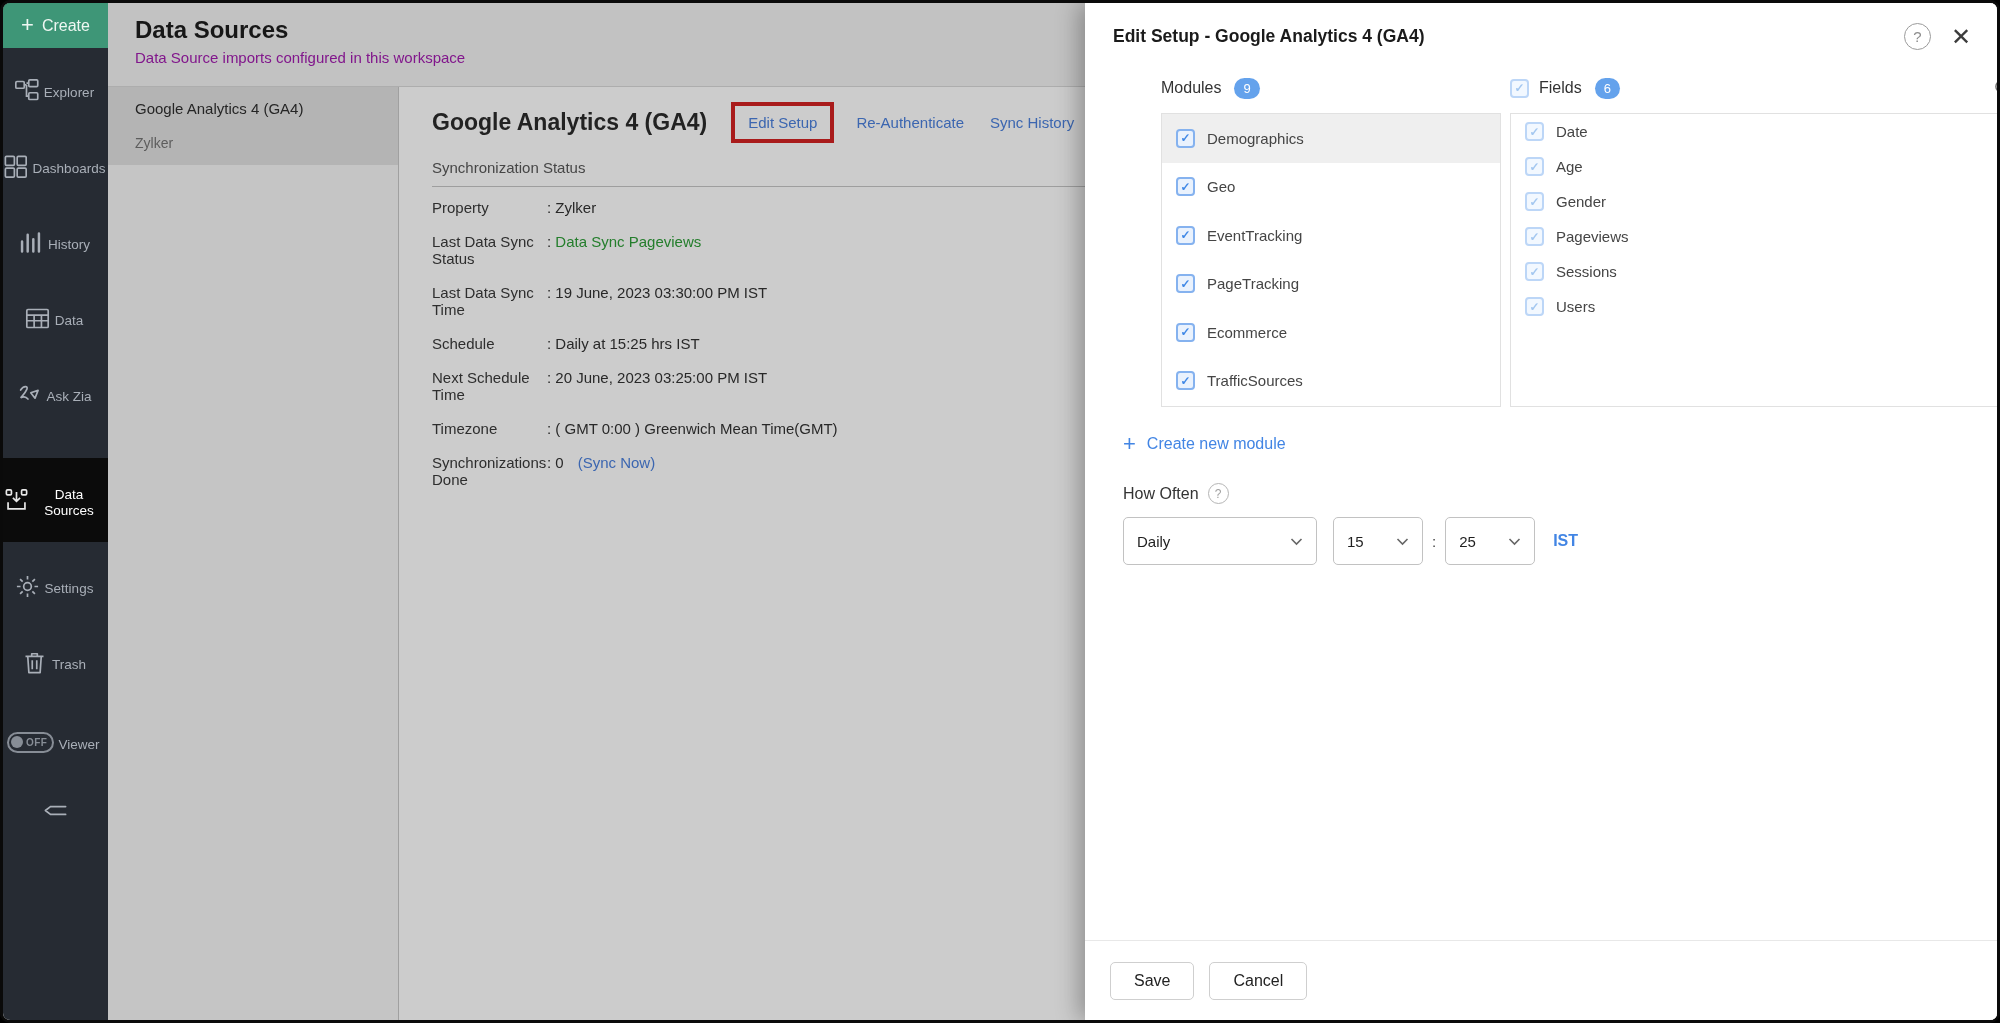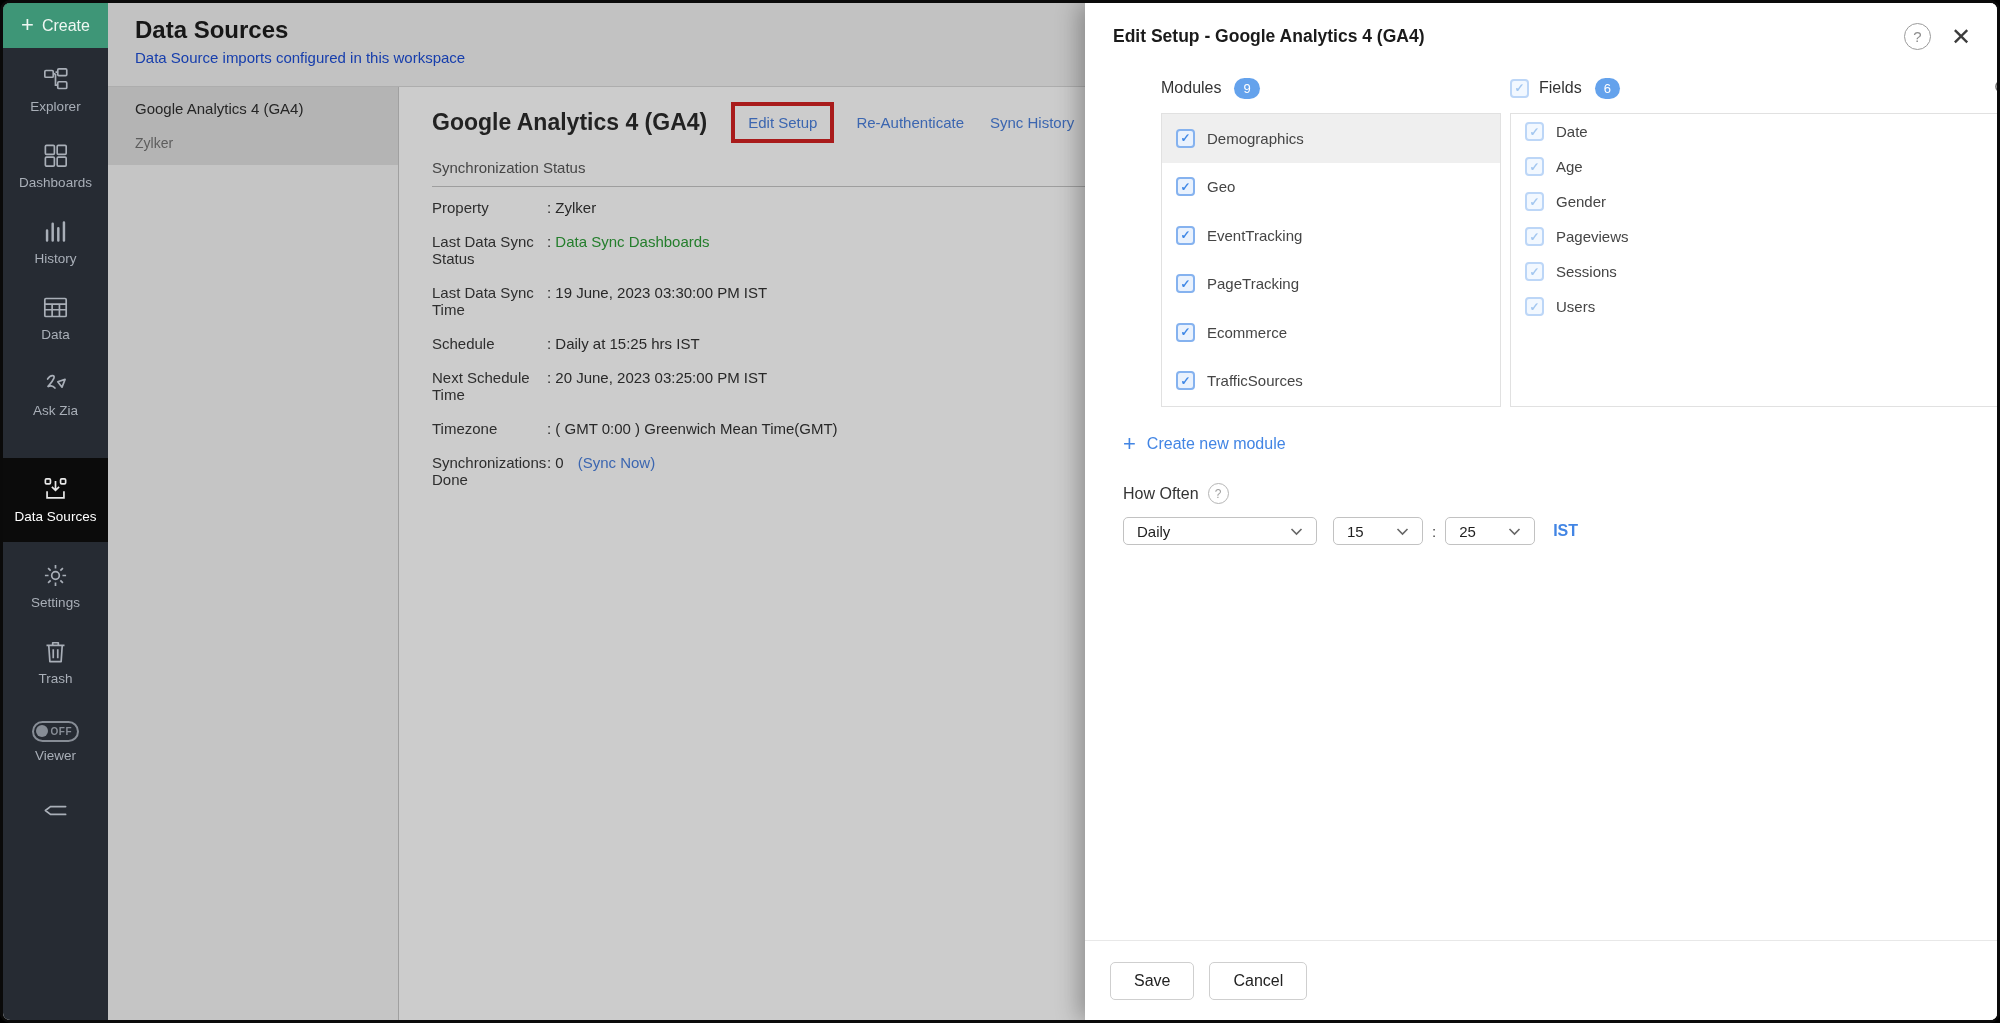--- a/index.html
+++ b/index.html
@@ -4,38 +4,38 @@
 <style>
   * { box-sizing: border-box; }
   html,body { margin:0; padding:0; background:#000; }
   body { width:2000px; height:1023px; font-family:"Liberation Sans", sans-serif; }
   .screen { position:relative; width:2000px; height:1023px; border:3px solid #0a0a0a; border-radius:10px; overflow:hidden; background:#fff; }
 
   
   .sidebar { position:absolute; left:0; top:0; bottom:0; width:105px; background:#262b33; z-index:2; display:flex; flex-direction:column; }
   .create-btn { height:45px; background:#3E9677; color:#eef7f2; display:flex; align-items:center; justify-content:center; gap:8px; font-size:16px; cursor:pointer; flex:none; }
   .create-plus { font-size:22px; font-weight:300; line-height:1; margin-top:-2px; }
-  .side-item { height:64px; margin-top:12px; display:flex; flex-direction:column; align-items:center; justify-content:center; color:#a9afb8; font-size:13.5px; text-align:center; cursor:pointer; flex:none; }
+  .side-item { height:64px; margin-top:12px; display:flex; flex-direction:row; align-items:center; justify-content:center; color:#a9afb8; font-size:13.5px; text-align:center; cursor:pointer; flex:none; }
   .side-item:first-child { margin-top:10px; }
   .side-icon { display:flex; align-items:center; justify-content:center; }
   .side-icon svg { width:27px; height:27px; stroke:#a9afb8; fill:none; stroke-width:1.5; }
   .side-label { margin-top:6px; line-height:16px; padding:0 4px; }
   .side-item.active { background:#0b0b0b; color:#fff; height:84px; margin-top:32px; }
   .side-item.active .side-icon svg { stroke:#e8e8e8; }
   .toggle-item { margin-top:16px; }
   .toggle-pill { width:47px; height:21px; border:2px solid #878d96; border-radius:12px; position:relative; display:flex; align-items:center; justify-content:flex-end; padding-right:5px; }
   .knob { position:absolute; left:2px; top:2.5px; width:12px; height:12px; border-radius:50%; background:#878d96; }
   .off-text { font-size:10px; color:#878d96; letter-spacing:.5px; font-weight:bold; }
   .collapse-item { margin-top:16px; height:40px; }
 
   
   .main { position:absolute; left:105px; top:0; right:0; bottom:0; background:#fff; }
   .main-header { height:84px; background:#f3f3f3; border-bottom:1px solid #d9d9d9; padding:13px 0 0 27px; }
   .page-title { font-size:24px; font-weight:bold; color:#1d1d1d; margin:0; }
-  .page-subtitle { font-size:15px; color:#1d4ed8; margin:5px 0 0; }
+  .page-subtitle { font-size:15px; color:#a21caf; margin:5px 0 0; }
   .content { position:absolute; top:84px; left:0; right:0; bottom:0; display:flex; }
   .list-col { width:291px; background:#f7f7f7; border-right:1px solid #c9c9c9; flex:none; }
   .src-item { padding:13px 10px 14px 27px; cursor:pointer; }
   .src-item.selected { background:#e2e2e2; }
   .src-name { font-size:15px; color:#2f2f2f; }
   .src-sub { font-size:14px; color:#757575; margin-top:18px; }
   .detail { flex:1; padding:15px 0 0 33px; background:#fff; overflow:hidden; }
   .detail-head { display:flex; align-items:center; white-space:nowrap; }
   .detail-title { font-size:23px; font-weight:600; color:#2b2b2b; margin-right:24px; }
   .action-link { font-size:15px; color:#4b80dd; cursor:pointer; text-decoration:none; margin-right:26px; }
@@ -70,21 +70,21 @@
   .fld-item { display:flex; align-items:center; height:35px; padding:0 14px; font-size:15px; color:#454545; cursor:pointer; }
   .item-label { margin-left:12px; }
   .cb { width:19px; height:19px; border:2px solid #85b2ef; border-radius:4px; background:#eaf2fd; color:#4088e6; font-size:12px; font-weight:bold; display:flex; align-items:center; justify-content:center; flex:none; cursor:pointer; }
   .cb.light { border-color:#bcd6f7; background:#f2f8ff; color:#a3c7f0; }
   .create-link { display:inline-flex; align-items:center; color:#4285e4; font-size:16px; margin-top:26px; cursor:pointer; }
   .plus-blue { font-size:22px; font-weight:300; margin-right:11px; line-height:1; }
   .how-often { margin-top:28px; }
   .how-label { display:flex; align-items:center; font-size:16px; color:#333;text-align:center; }
   .ho-help { width:21px; height:21px; border:1.5px solid #b5b5b5; border-radius:50%; color:#a0a0a0; font-size:12px; display:flex; align-items:center; justify-content:center; margin-left:9px; cursor:pointer; }
   .ho-row { display:flex; align-items:center; margin-top:13px; }
-  .select { border:1px solid #c2c2c2; border-radius:5px; height:28px; display:flex; align-items:center; padding:0 13px; font-size:15px; color:#1f1f1f; background:#fff; cursor:pointer; }
+  .select { border:1px solid #c2c2c2; border-radius:5px; height:48px; display:flex; align-items:center; padding:0 13px; font-size:15px; color:#1f1f1f; background:#fff; cursor:pointer; }
   .select .chev { margin-left:auto; display:flex; padding-left:10px; }
   .sel-freq { width:194px; margin-right:16px; }
   .sel-sm { width:90px; }
   .colon { font-size:15px; color:#444; margin:0 9px; }
   .ist { color:#4285e4; font-size:16px; font-weight:bold; margin-left:18px; }
   .modal-footer { border-top:1px solid #e8e8e8; height:80px; display:flex; align-items:center; padding-left:25px; flex:none; }
   .btn { border:1px solid #cfcfcf; border-radius:5px; background:#fff; font-size:16px; color:#222; padding:9px 23px; cursor:pointer; font-family:inherit; margin-right:15px; }
 </style>
 </head>
 <body>
@@ -212,21 +212,21 @@
         </div>
         <div class="sync-label">Synchronization Status</div>
         <hr class="sync-divider">
         <div>
             <div class="status-row">
               <span class="row-label">Property</span>
               <span class="row-value"><span class="seg">: Zylker</span></span>
             </div>
             <div class="status-row">
               <span class="row-label">Last Data Sync Status</span>
-              <span class="row-value"><span class="seg">: </span><span class="seg green">Data Sync Dashboards</span></span>
+              <span class="row-value"><span class="seg">: </span><span class="seg green">Data Sync Pageviews</span></span>
             </div>
             <div class="status-row">
               <span class="row-label">Last Data Sync Time</span>
               <span class="row-value"><span class="seg">: 19 June, 2023 03:30:00 PM IST</span></span>
             </div>
             <div class="status-row">
               <span class="row-label">Schedule</span>
               <span class="row-value"><span class="seg">: Daily at 15:25 hrs IST</span></span>
             </div>
             <div class="status-row">

